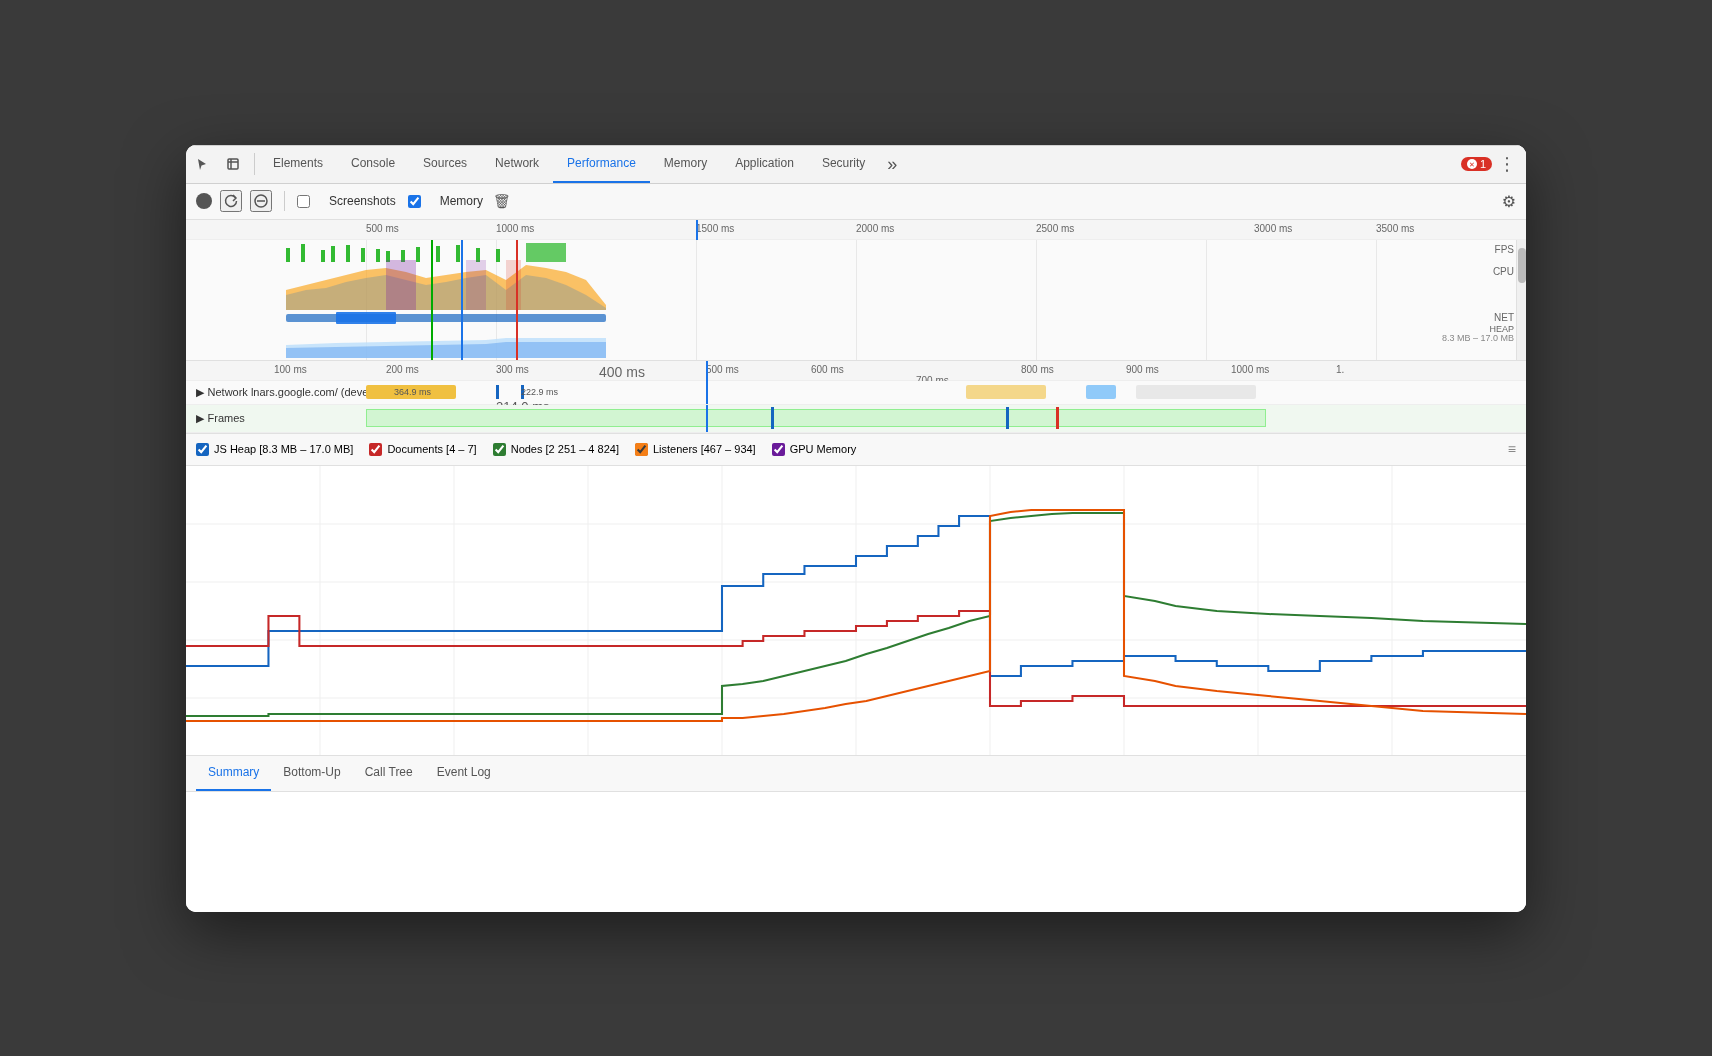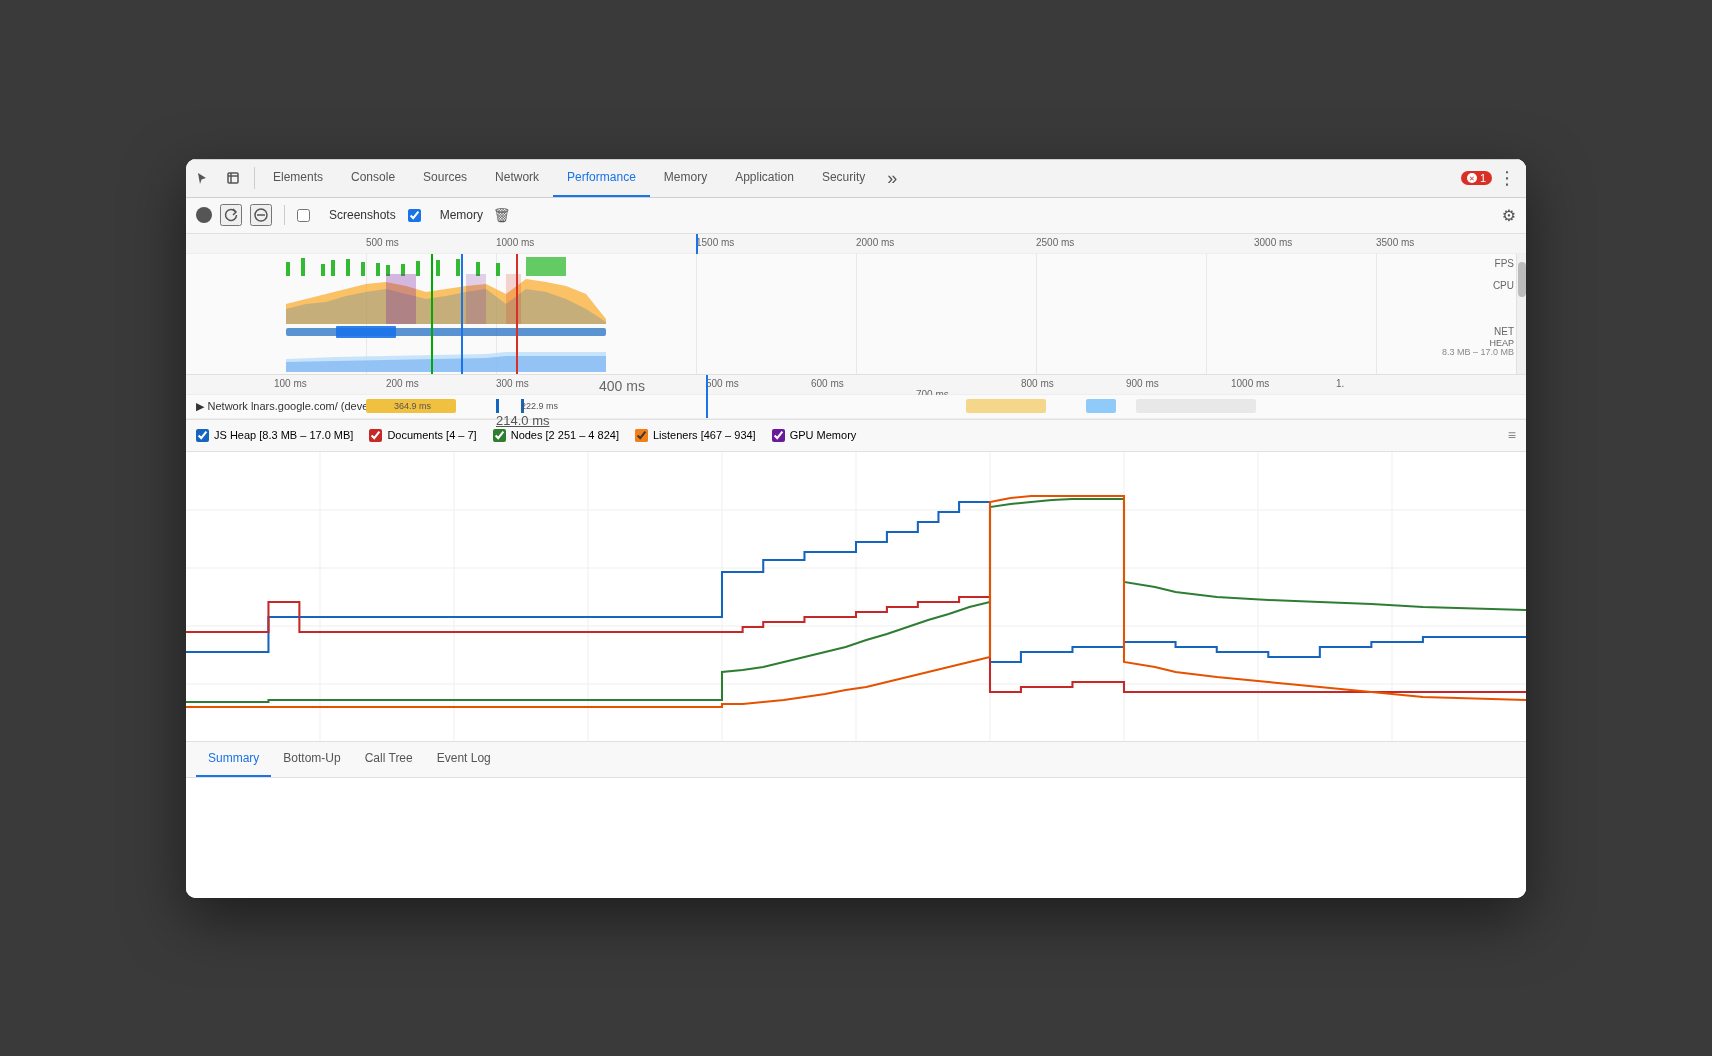--- a/index.html
+++ b/index.html
@@ -407,20 +407,31 @@
         <div style="position:absolute;left:900px;top:4px;width:30px;height:14px;background:#90caf9;border-radius:2px;"></div>
         <div style="position:absolute;left:950px;top:4px;width:120px;height:14px;background:#e0e0e0;border-radius:2px;opacity:0.7;"></div>
 
         <span style="position:absolute;left:208px;top:6px;font-size:9px;color:#555;">364.9 ms</span>
         <span style="position:absolute;left:310px;top:18px;font-size:13px;color:#555;text-decoration:underline;">214.0 ms</span>
         <span style="position:absolute;left:335px;top:6px;font-size:9px;color:#555;">222.9 ms</span>
 
         <div style="position:absolute;left:520px;top:0;width:2px;height:100%;background:#1a73e8;"></div>
       </div>
 
+      <div style="height:28px;background:#f0f8f0;border-bottom:1px solid #eee;position:relative;display:flex;align-items:center;">
+        <span style="font-size:11px;color:#333;padding-left:10px;">▶ Frames</span>
+
+        <div style="position:absolute;left:180px;top:4px;width:900px;height:18px;background:rgba(144,238,144,0.3);border:1px solid #90ee90;"></div>
+
+        <div style="position:absolute;left:585px;top:2px;width:3px;height:22px;background:#1565c0;"></div>
+        <div style="position:absolute;left:820px;top:2px;width:3px;height:22px;background:#1565c0;"></div>
+        <div style="position:absolute;left:870px;top:2px;width:3px;height:22px;background:#d93025;"></div>
+
+        <div style="position:absolute;left:520px;top:0;width:2px;height:100%;background:#1a73e8;"></div>
+      </div>
     </div>
 
     <div class="memory-legend">
       <div class="legend-item">
         <input type="checkbox" checked="" style="accent-color: rgb(21, 101, 192);">
         <span>JS Heap [8.3 MB – 17.0 MB]</span>
       </div>
       <div class="legend-item">
         <input type="checkbox" checked="" style="accent-color: rgb(198, 40, 40);">
         <span>Documents [4 – 7]</span>

